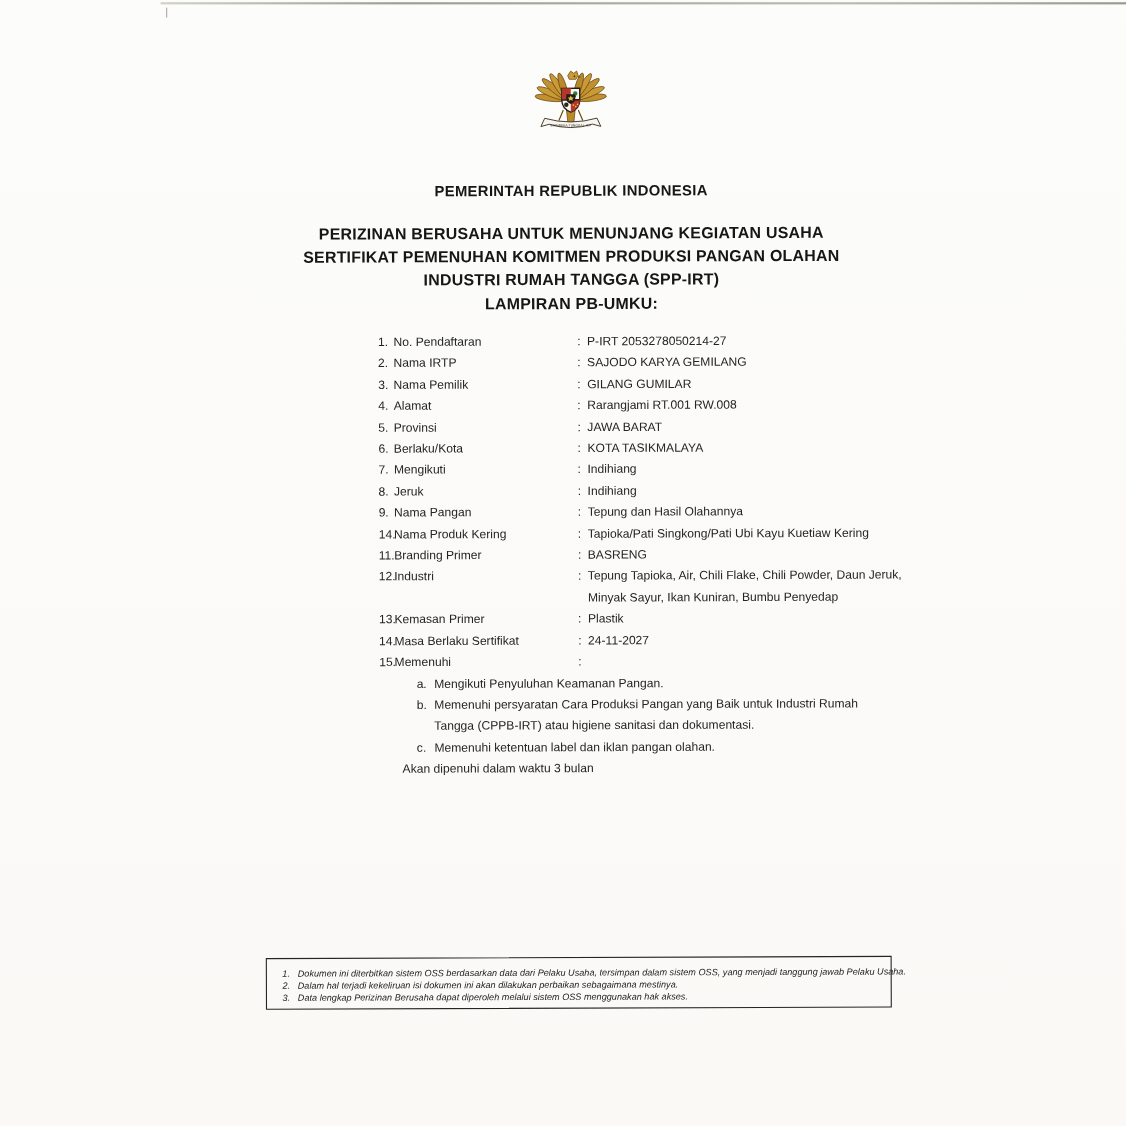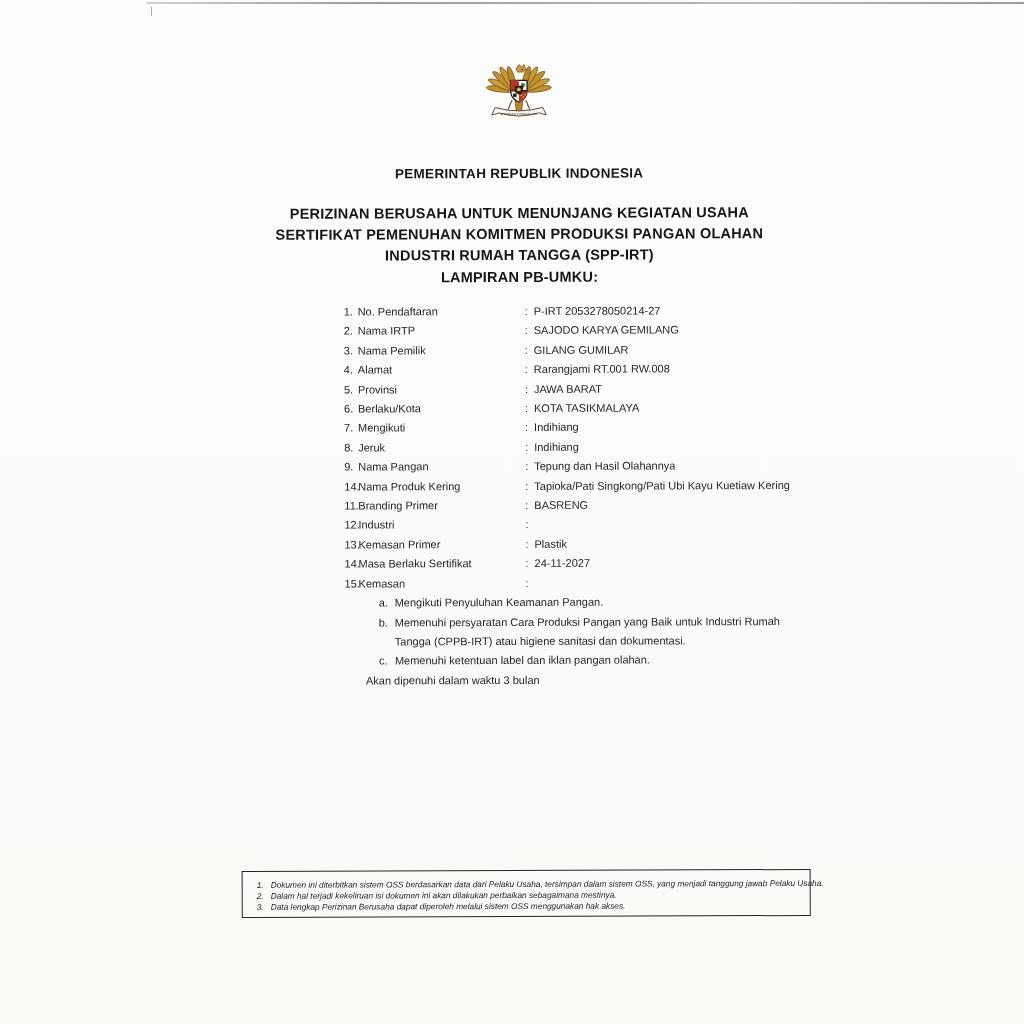--- a/index.html
+++ b/index.html
@@ -205,40 +205,44 @@
           <span class="f-label">Branding Primer</span>
           <span class="f-colon">:</span>
           <span class="f-value">
             <div class="v-line">BASRENG</div>
           </span>
         </div>
         <div class="field-row">
           <span class="f-no">12.</span>
           <span class="f-label">Industri</span>
           <span class="f-colon">:</span>
+          <span class="f-value">
+            <div class="v-line">Tepung Tapioka, Air, Chili Flake, Chili Powder, Daun Jeruk,</div>
+            <div class="v-line">Minyak Sayur, Ikan Kuniran, Bumbu Penyedap</div>
+          </span>
         </div>
         <div class="field-row">
           <span class="f-no">13.</span>
           <span class="f-label">Kemasan Primer</span>
           <span class="f-colon">:</span>
           <span class="f-value">
             <div class="v-line">Plastik</div>
           </span>
         </div>
         <div class="field-row">
           <span class="f-no">14.</span>
           <span class="f-label">Masa Berlaku Sertifikat</span>
           <span class="f-colon">:</span>
           <span class="f-value">
             <div class="v-line">24-11-2027</div>
           </span>
         </div>
         <div class="field-row">
           <span class="f-no">15.</span>
-          <span class="f-label">Kemasan</span>
+          <span class="f-label">Memenuhi</span>
           <span class="f-colon">:</span>
           <span class="f-value"></span>
         </div>
         <div class="commit-row">
           <span class="c-letter">a.</span>
           <span class="c-text">
             <div class="v-line">Mengikuti Penyuluhan Keamanan Pangan.</div>
           </span>
         </div>
         <div class="commit-row">

